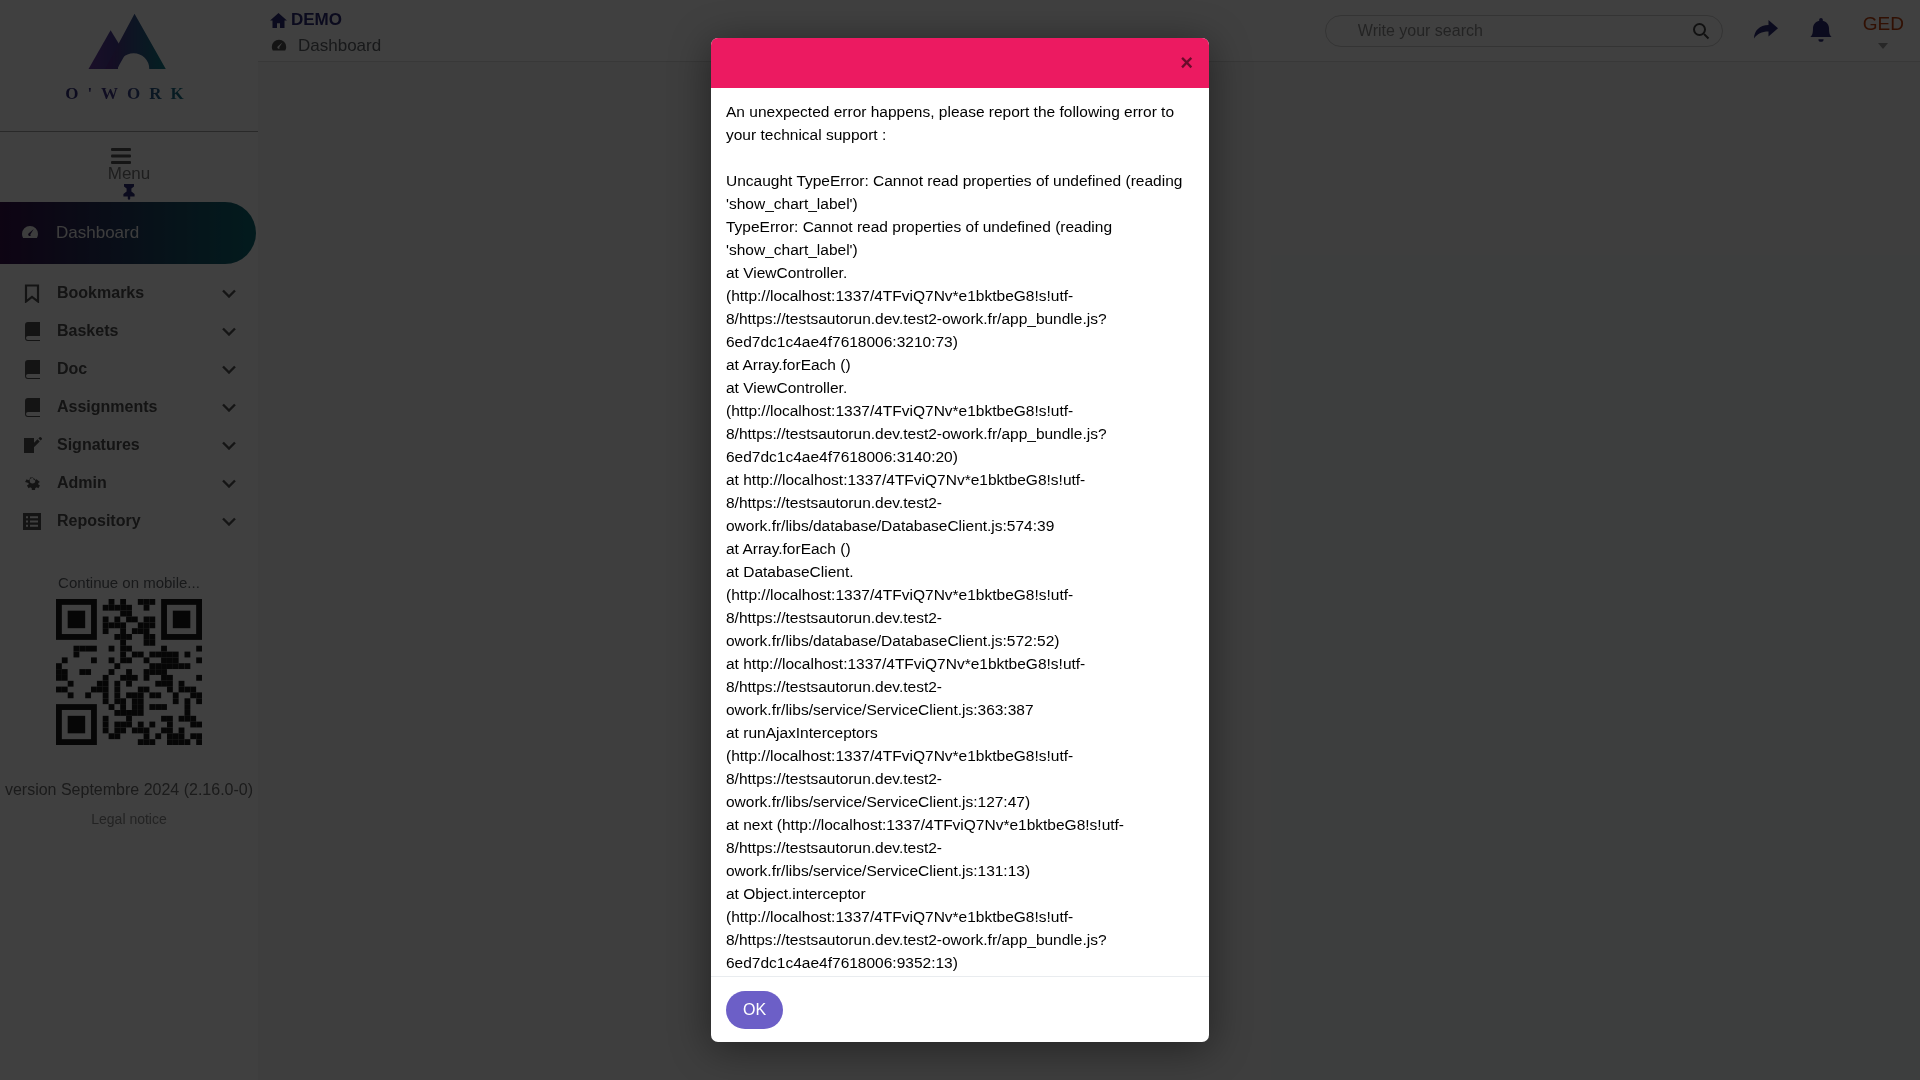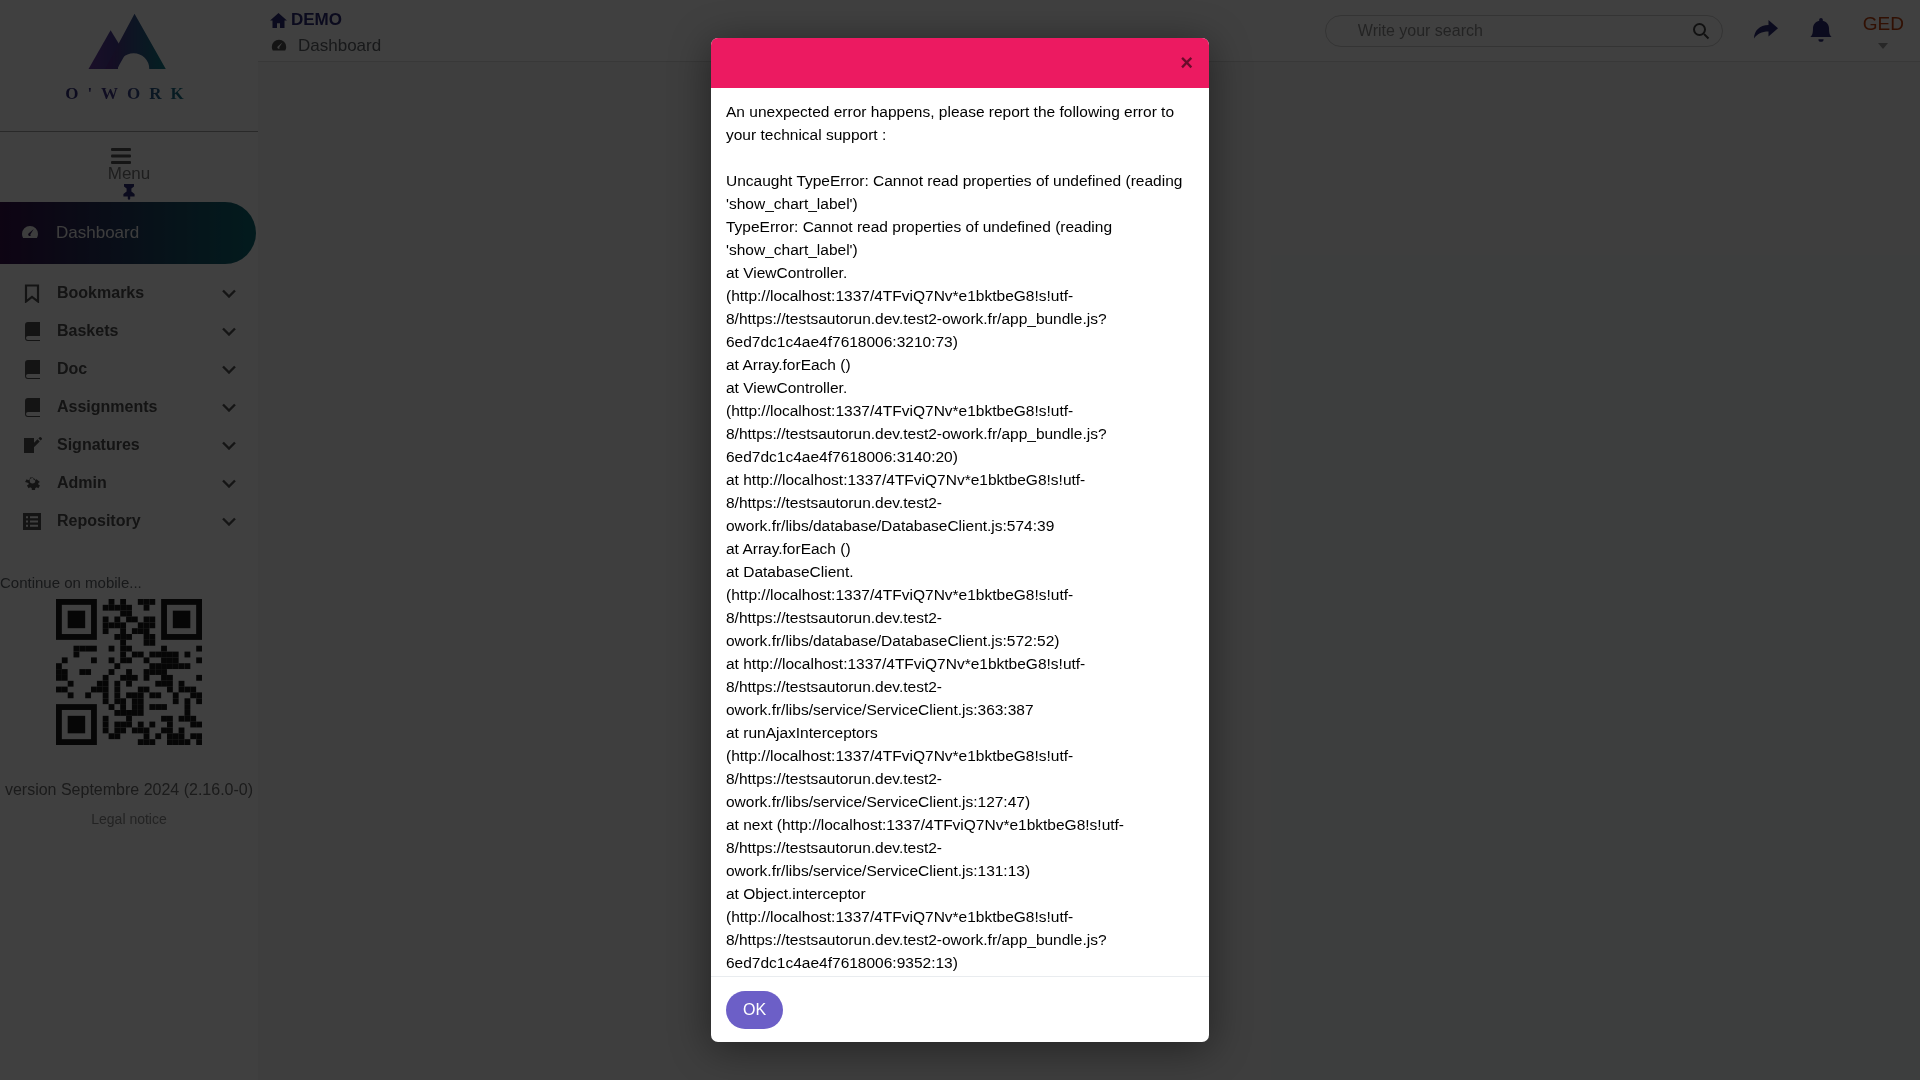--- a/index.html
+++ b/index.html
@@ -24,21 +24,21 @@
   .nav-active { display:flex; align-items:center; height:62px; margin-top:14px; width:256px;
     background:linear-gradient(90deg, var(--active-gradient-from,#38104d), var(--active-gradient-to,#0d6b75));
     border-radius:0 31px 31px 0; color:#f2f2f2; padding:0 20px; }
   .nav-active .nav-icon { color:#f2f2f2; }
   .nav-active .nav-label { font-size:17px; font-weight:400; margin-left:16px; }
   .nav-list { margin-top:10px; }
   .nav-item { display:flex; align-items:center; height:38px; padding:0 22px; color:#4f4f4f; cursor:pointer; }
   .nav-icon { width:20px; height:20px; flex:0 0 20px; display:flex; align-items:center; justify-content:center; color:#4f4f4f; }
   .nav-item .nav-label { font-size:16px; font-weight:700; margin-left:15px; flex:1; color:#4f4f4f; }
   .nav-item .chev { color:#555; }
-  .mobile-hint { margin-top:34px; text-align:left; font-size:15px; color:#5f6368; }
+  .mobile-hint { margin-top:34px; text-align:center; font-size:15px; color:#5f6368; }
   .qr-wrap { width:146px; margin:8px auto 0 auto; }
   .version-text { margin-top:36px; text-align:center; font-size:16px; color:#6b6b6b; }
   .legal-link { margin-top:12px; text-align:center; font-size:14px; color:#8a8a8a; }
 
   
   .topbar { position:relative; height:62px; border-bottom:1px solid #dedede; background:#fdfdfd; }
   .crumbs { position:absolute; left:12px; top:10px; }
   .app-title { display:flex; align-items:center; gap:4px; color:var(--brand-navy,#2f2c77); font-weight:700; font-size:17px; }
   .breadcrumb { display:flex; align-items:center; gap:10px; color:#5f6368; font-size:17px; margin-top:6px; }
   .top-right { position:absolute; right:16px; top:0; height:62px; display:flex; align-items:center; gap:30px; }

